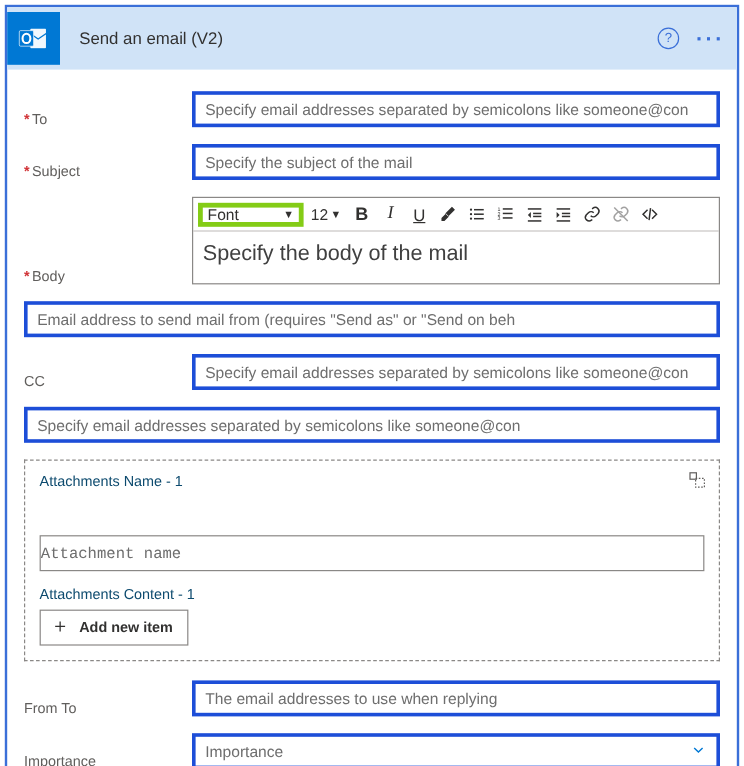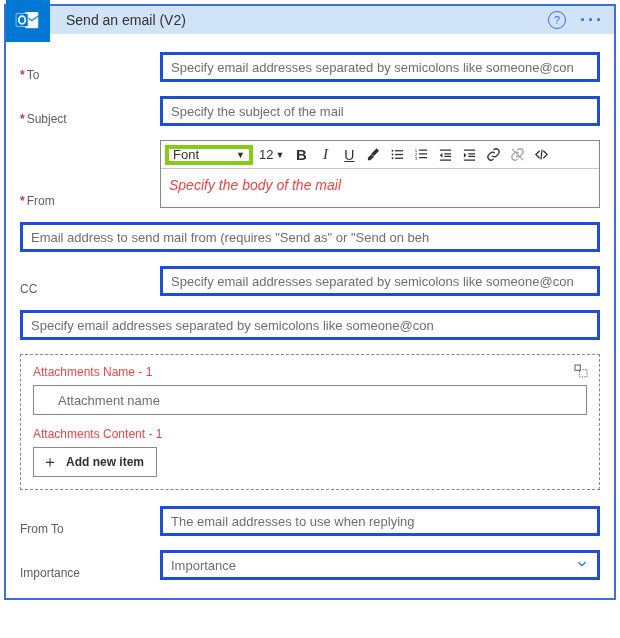--- a/index.html
+++ b/index.html
@@ -12,21 +12,21 @@
     background: #fff;
   }
   .card {
     width: 612px;
     border: 2px solid #3a6fd8;
     background: #fff;
   }
   .header {
     display: flex;
     align-items: center;
-    height: 28px;
+    height: 52px;
     background: #d0e3f7;
     padding: 0 10px 0 0;
   }
   .header-icon {
     width: 44px;
     height: 44px;
     background: #0078d4;
     display: flex;
     align-items: center;
     justify-content: center;
@@ -104,32 +104,32 @@
   }
   .tb-caret { font-size:9px; margin-left:2px;}
   .tb-btn {
     width:22px; height:22px; display:flex; align-items:center; justify-content:center;
     cursor:pointer; color:#323130;
   }
   .tb-btn.bold { font-weight:800; font-size:15px;}
   .tb-btn.italic { font-style:italic; font-family: Georgia, serif; font-size:15px;}
   .tb-btn.under { text-decoration: underline; font-size:14px;}
   .body-placeholder {
-    padding: 8px 8px 14px 8px; color:#ef4444; font-size:14px; min-height:32px;font-style:italic;
+    padding: 8px 8px 14px 8px; color:#404040; font-size:18px; min-height:32px;
   }
   .attachments {
     border: 1px dashed #8a8886;
     padding: 10px 12px 12px 12px;
     margin: 6px 0 16px 0;
     position: relative;
   }
-  .att-label { font-size:12px; color:#ef4444; margin-bottom:6px;}
+  .att-label { font-size:12px; color:#0c4a6e; margin-bottom:6px;}
   .att-input {
-    width:100%; height:30px; border:1px solid #8a8886; padding:4px 24px;
-    font-size:13px; font-family:Liberation Sans, sans-serif; margin-bottom:12px;
+    width:100%; height:30px; border:1px solid #8a8886; padding:4px 0;
+    font-size:13px; font-family:Liberation Mono, monospace; margin-bottom:12px;margin-top:32px;
   }
   .att-input::placeholder { color:#6e6e6e;}
   .add-item {
     display:inline-flex; align-items:center; gap:8px; height:30px;
     border:1px solid #8a8886; padding:0 12px 0 8px; font-size:12px; font-weight:600;
     cursor:pointer; background:#fff;
   }
   .plus {
     font-size:16px; font-weight:300; line-height:1;
   }
@@ -171,21 +171,21 @@
       <div class="label req">To</div>
       <div class="field"><input class="textbox" placeholder="Specify email addresses separated by semicolons like someone@con" style=""></div>
     </div>
 
     <div class="row">
       <div class="label req">Subject</div>
       <div class="field"><input class="textbox" placeholder="Specify the subject of the mail" style=""></div>
     </div>
 
     <div class="row">
-      <div class="label req">From</div>
+      <div class="label req">Body</div>
       <div class="field">
         <div class="body-editor">
           <div class="toolbar">
             <div class="tb-font">
               <span>Font</span>
               <span class="tb-caret">▼</span>
             </div>
             <div class="tb-size">
               <span>12</span>
               <span class="tb-caret">▼</span>

